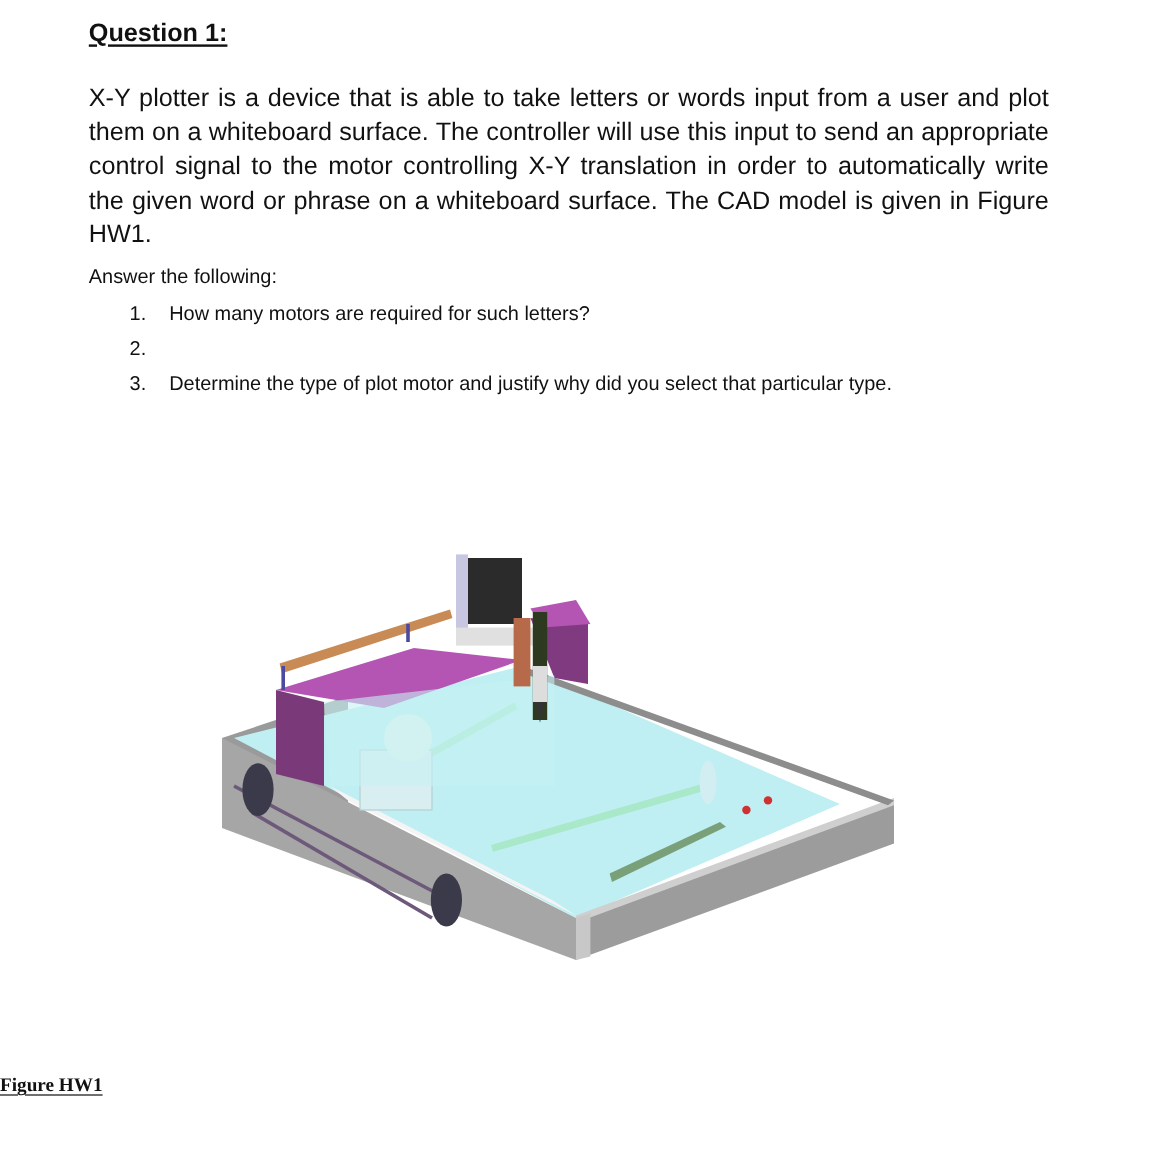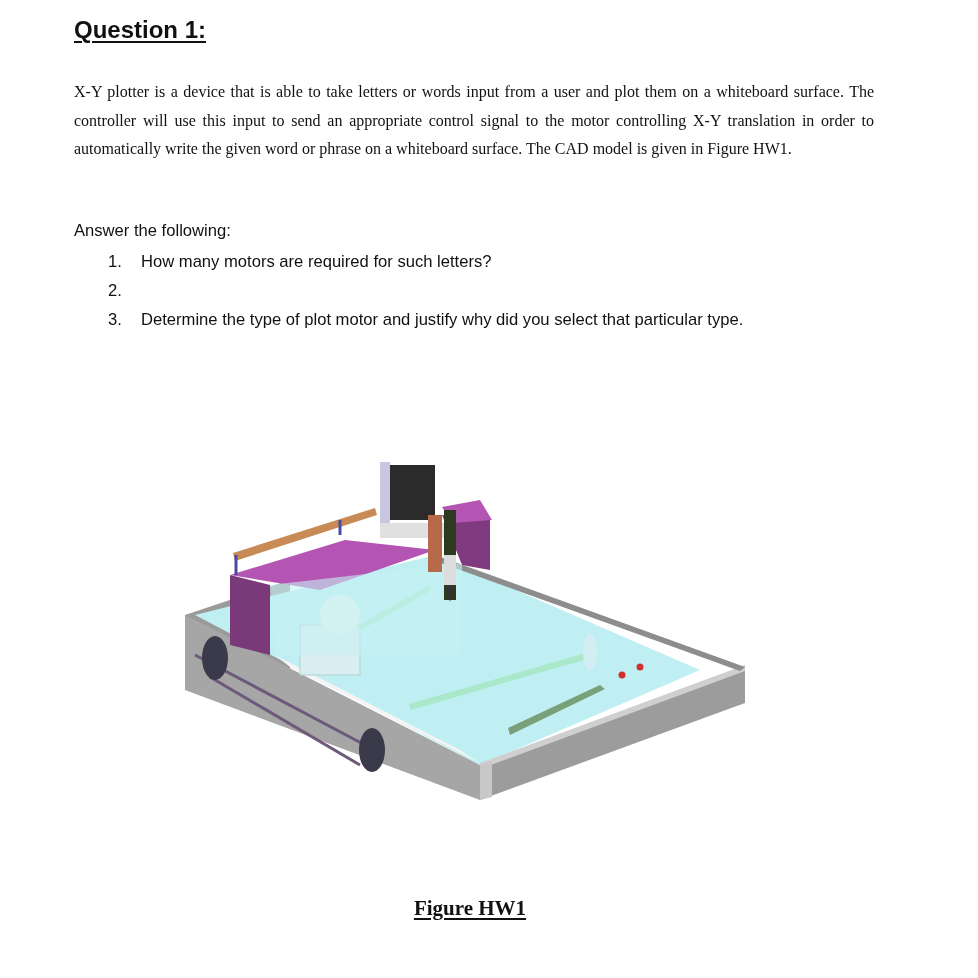--- a/index.html
+++ b/index.html
@@ -1,40 +1,40 @@
 <!DOCTYPE html>
 <html><head>
 <meta charset="utf-8">
 <style>
   html, body { margin: 0; padding: 0; background: #ffffff; }
   body { width: 978px; height: 978px; position: relative; overflow: hidden; color: #111; }
   .title {
     position: absolute; left: 74px; top: 16px;
-    font-family: "Liberation Sans", sans-serif; font-weight: bold; font-size: 24px;
+    font-family: "Liberation Sans", sans-serif; font-weight: bold; font-size: 21px;
     text-decoration: underline; text-underline-offset: 3px; text-decoration-thickness: 2px;
   }
   .para {
-    position: absolute; left: 74px; top: 78px; width: 800px;
-    font-family: Liberation Serif, serif; font-size: 16px; line-height: 28.5px;
+    position: absolute; left: 74px; top: 68px; width: 800px;
+    font-family: Liberation Sans, sans-serif; font-size: 21px; line-height: 28.5px;
     text-align: justify; text-align-last: left;
   }
   .intro {
     position: absolute; left: 74px; top: 221px;
     font-family: "Liberation Sans", sans-serif; font-size: 16.6px; text-align: center;
   }
   .qlist { position: absolute; left: 108px; top: 250px; margin: 0; padding: 0; list-style: none; }
   .qlist li {
     font-family: "Liberation Sans", sans-serif; font-size: 16.6px; height: 29px; line-height: 24px;
     display: flex;
   }
   .qlist .num { width: 33px; display: inline-block; }
   .figure { position: absolute; left: 180px; top: 445px; width: 580px; height: 360px; }
   .caption {
-    position: absolute; left: 0; width: 940px; top: 896px; text-align: center;
-    font-family: "Liberation Serif", serif; font-weight: bold; font-size: 21px;
+    position: absolute; left: 0; width: 940px; top: 896px; text-align: left;
+    font-family: "Liberation Serif", serif; font-weight: bold; font-size: 16px;
     text-decoration: underline; text-underline-offset: 3px;
   }
 </style>
 </head>
 <body>
 
 <div>
   <div class="title">Question 1:</div>
   <div class="para">X-Y plotter is a device that is able to take letters or words input from a user and plot them on a whiteboard surface. The controller will use this input to send an appropriate control signal to the motor controlling X-Y translation in order to automatically write the given word or phrase on a whiteboard surface. The CAD model is given in Figure HW1.</div>
   <div class="intro">Answer the following:</div>

